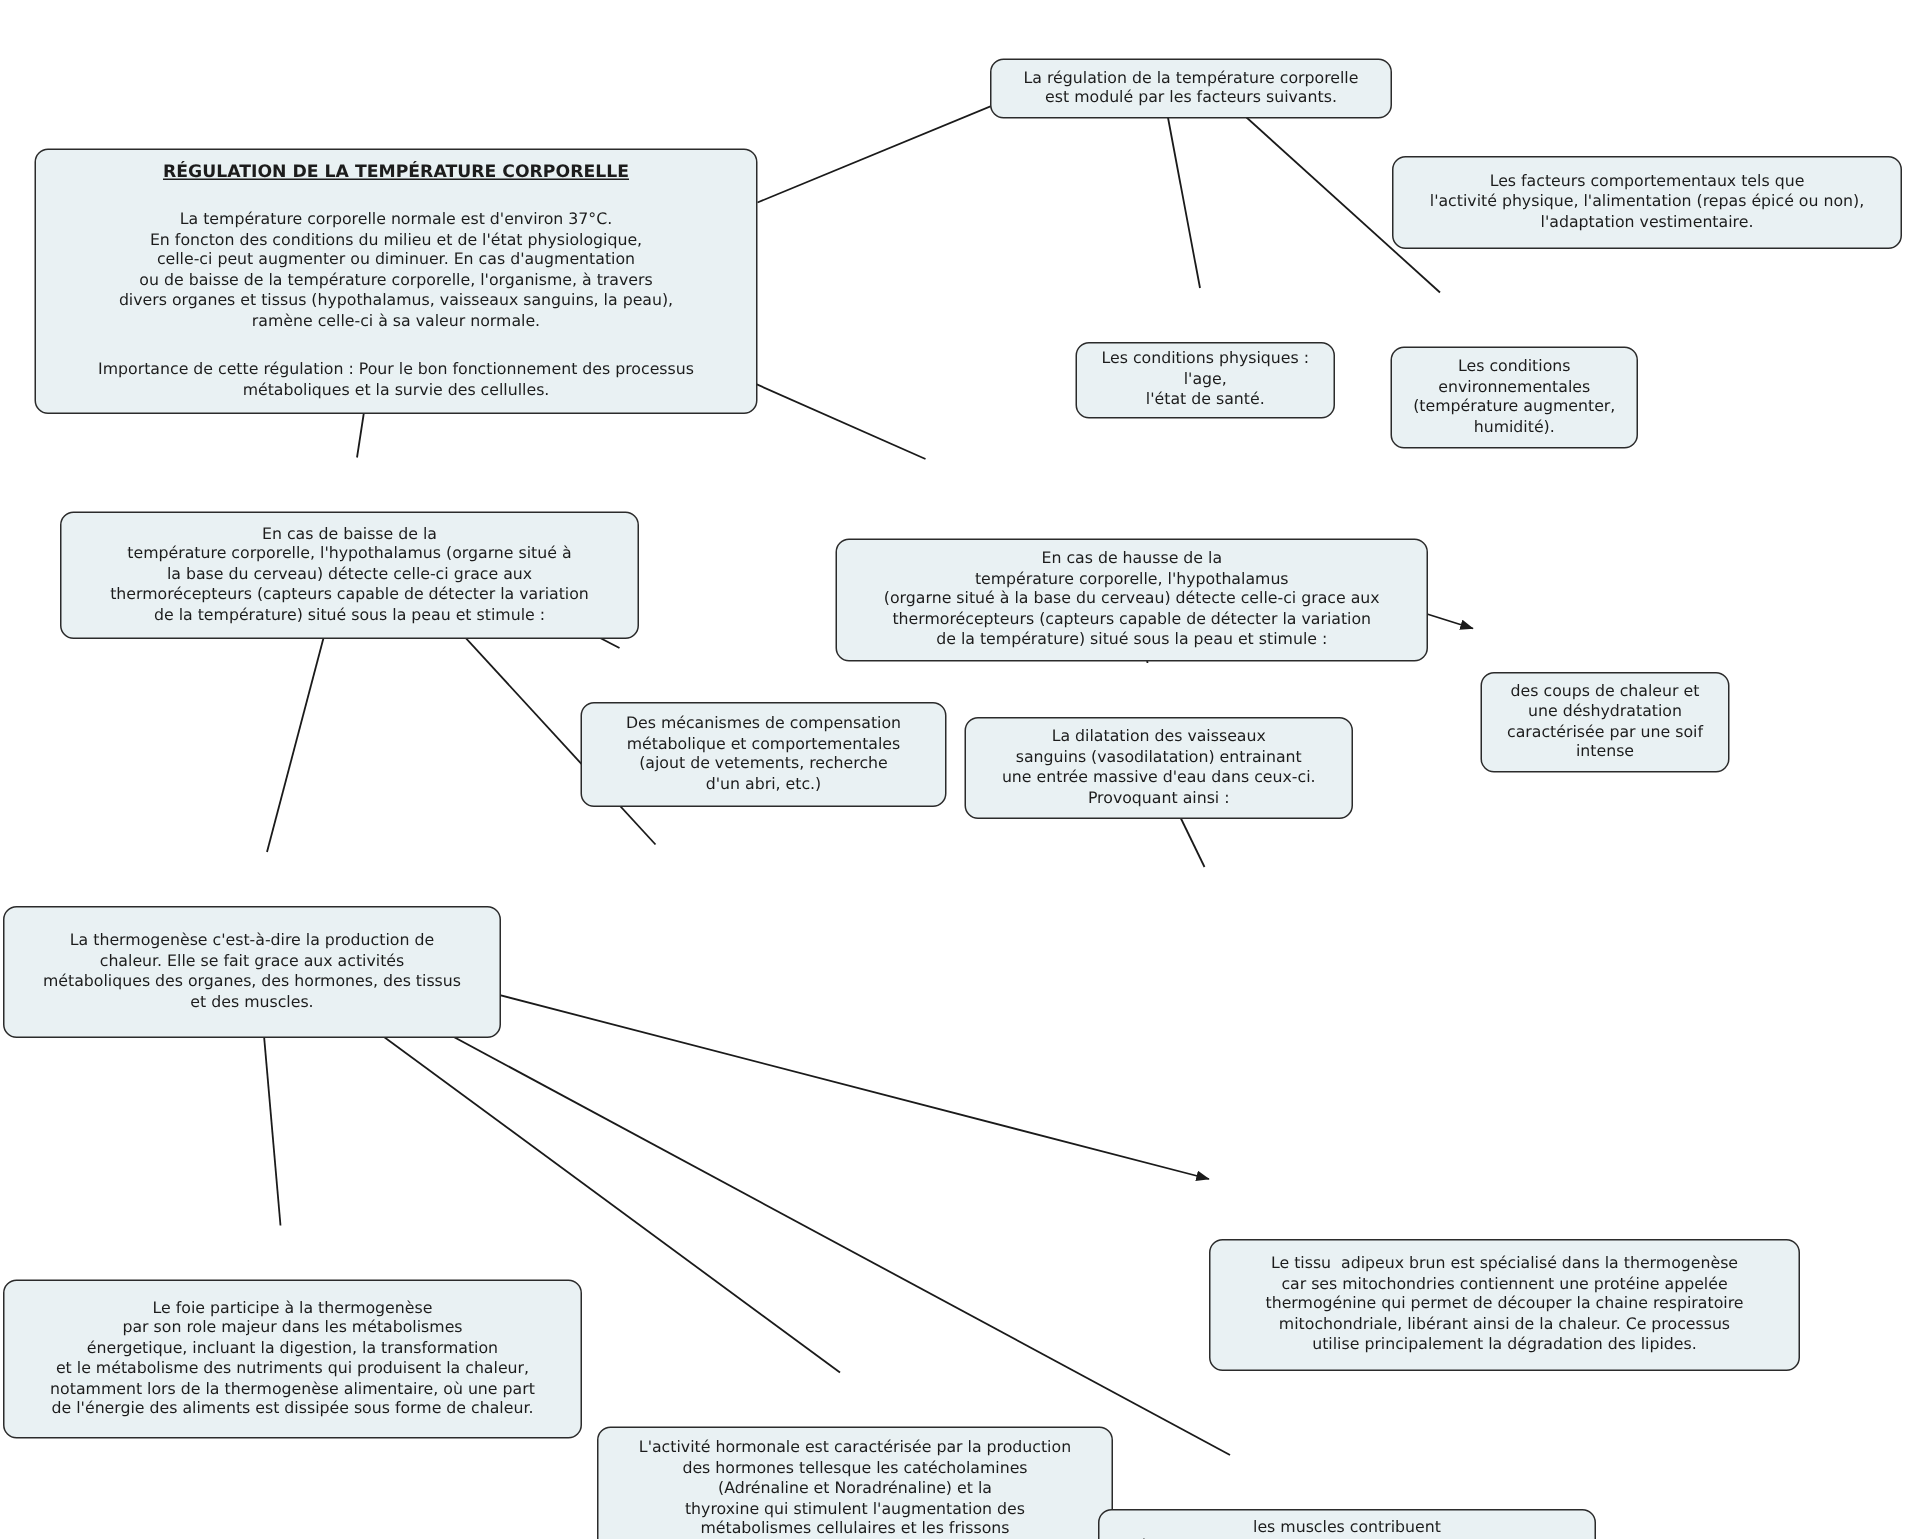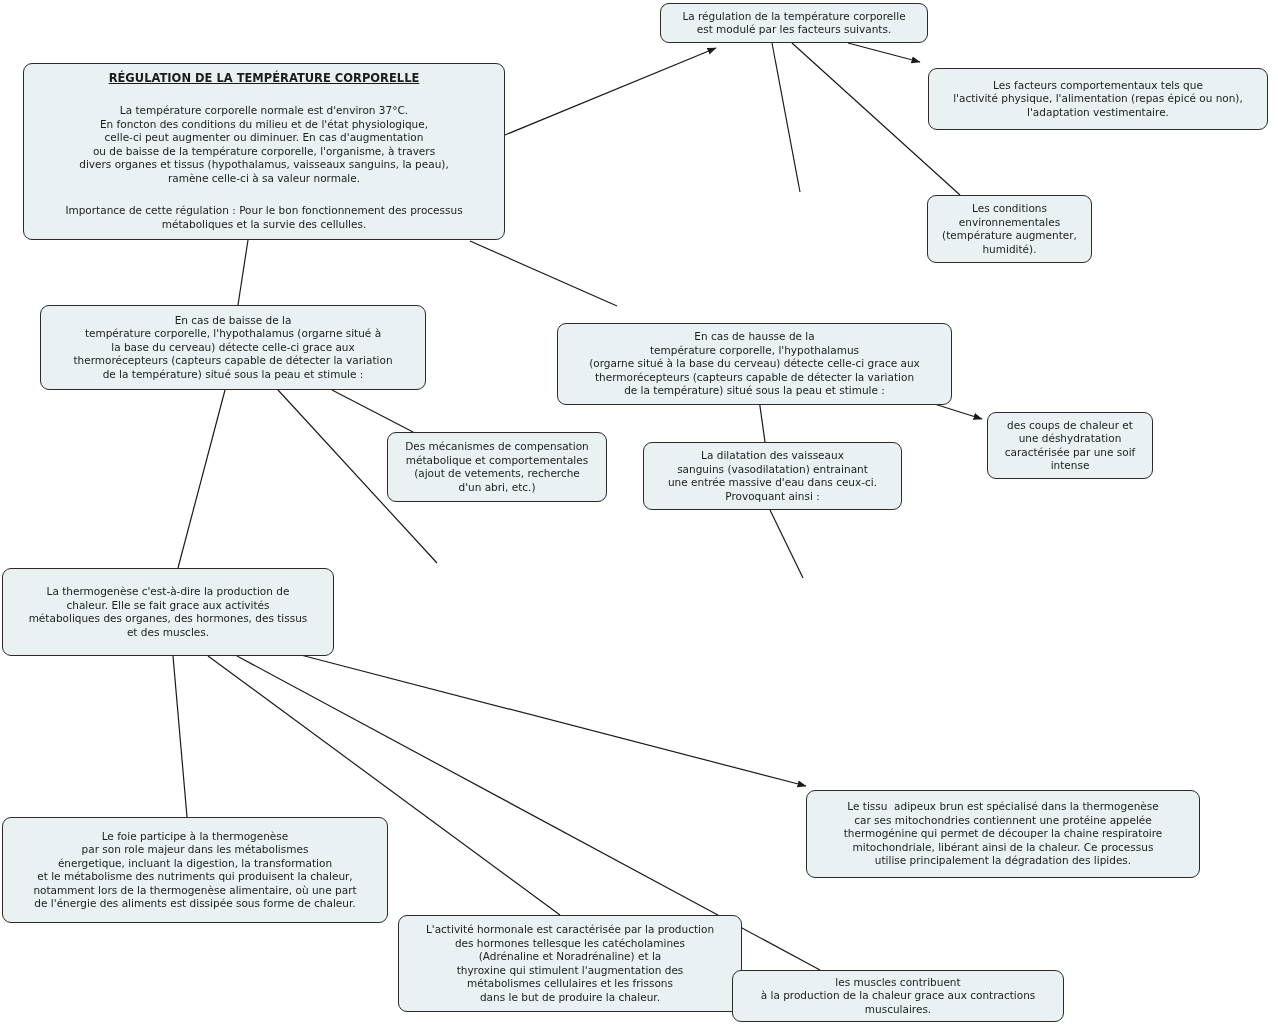--- a/index.html
+++ b/index.html
@@ -29,20 +29,21 @@
     background: #e9f1f3;
     border: 1px solid #2b2b2b;
     border-radius: 9px;
     display: flex;
     align-items: center;
     justify-content: center;
     text-align: center;
     padding: 4px 8px;
     font-size: 10.5px;
     line-height: 13.5px;
+    margin-top: 36px;
   }
   .node .txt {
     white-space: pre-wrap;
   }
   .main-node {
     flex-direction: column;
     gap: 11px;
     padding: 8px 10px;
     justify-content: space-between;
   }
@@ -100,20 +101,25 @@
     <span class="txt">La température corporelle normale est d'environ 37°C.
 En foncton des conditions du milieu et de l'état physiologique,
 celle-ci peut augmenter ou diminuer. En cas d'augmentation
 ou de baisse de la température corporelle, l'organisme, à travers
 divers organes et tissus (hypothalamus, vaisseaux sanguins, la peau),
 ramène celle-ci à sa valeur normale.</span>
     <span class="txt">Importance de cette régulation : Pour le bon fonctionnement des processus
 métaboliques et la survie des cellulles.</span>
   </div>
 
+  <div class="node" style="left:717px;top:192px;width:173px;height:51px">
+    <span class="txt">Les conditions physiques :
+l'age,
+l'état de santé.</span>
+  </div>
 
   <div class="node" style="left:927px;top:195px;width:165px;height:68px">
     <span class="txt">Les conditions
 environnementales
 (température augmenter,
 humidité).</span>
   </div>
 
   <div class="node" style="left:40px;top:305px;width:386px;height:85px">
     <span class="txt">En cas de baisse de la
@@ -124,21 +130,21 @@
   </div>
 
   <div class="node" style="left:557px;top:323px;width:395px;height:82px">
     <span class="txt">En cas de hausse de la
 température corporelle, l'hypothalamus
 (orgarne situé à la base du cerveau) détecte celle-ci grace aux
 thermorécepteurs (capteurs capable de détecter la variation
 de la température) situé sous la peau et stimule :</span>
   </div>
 
-  <div class="node" style="left:387px;top:432px;width:220px;height:70px">
+  <div class="node" style="left:387px;top:432px;width:244px;height:70px">
     <span class="txt">Des mécanismes de compensation
 métabolique et comportementales
 (ajout de vetements, recherche
 d'un abri, etc.)</span>
   </div>
 
   <div class="node" style="left:643px;top:442px;width:259px;height:68px">
     <span class="txt">La dilatation des vaisseaux
 sanguins (vasodilatation) entrainant
 une entrée massive d'eau dans ceux-ci.

